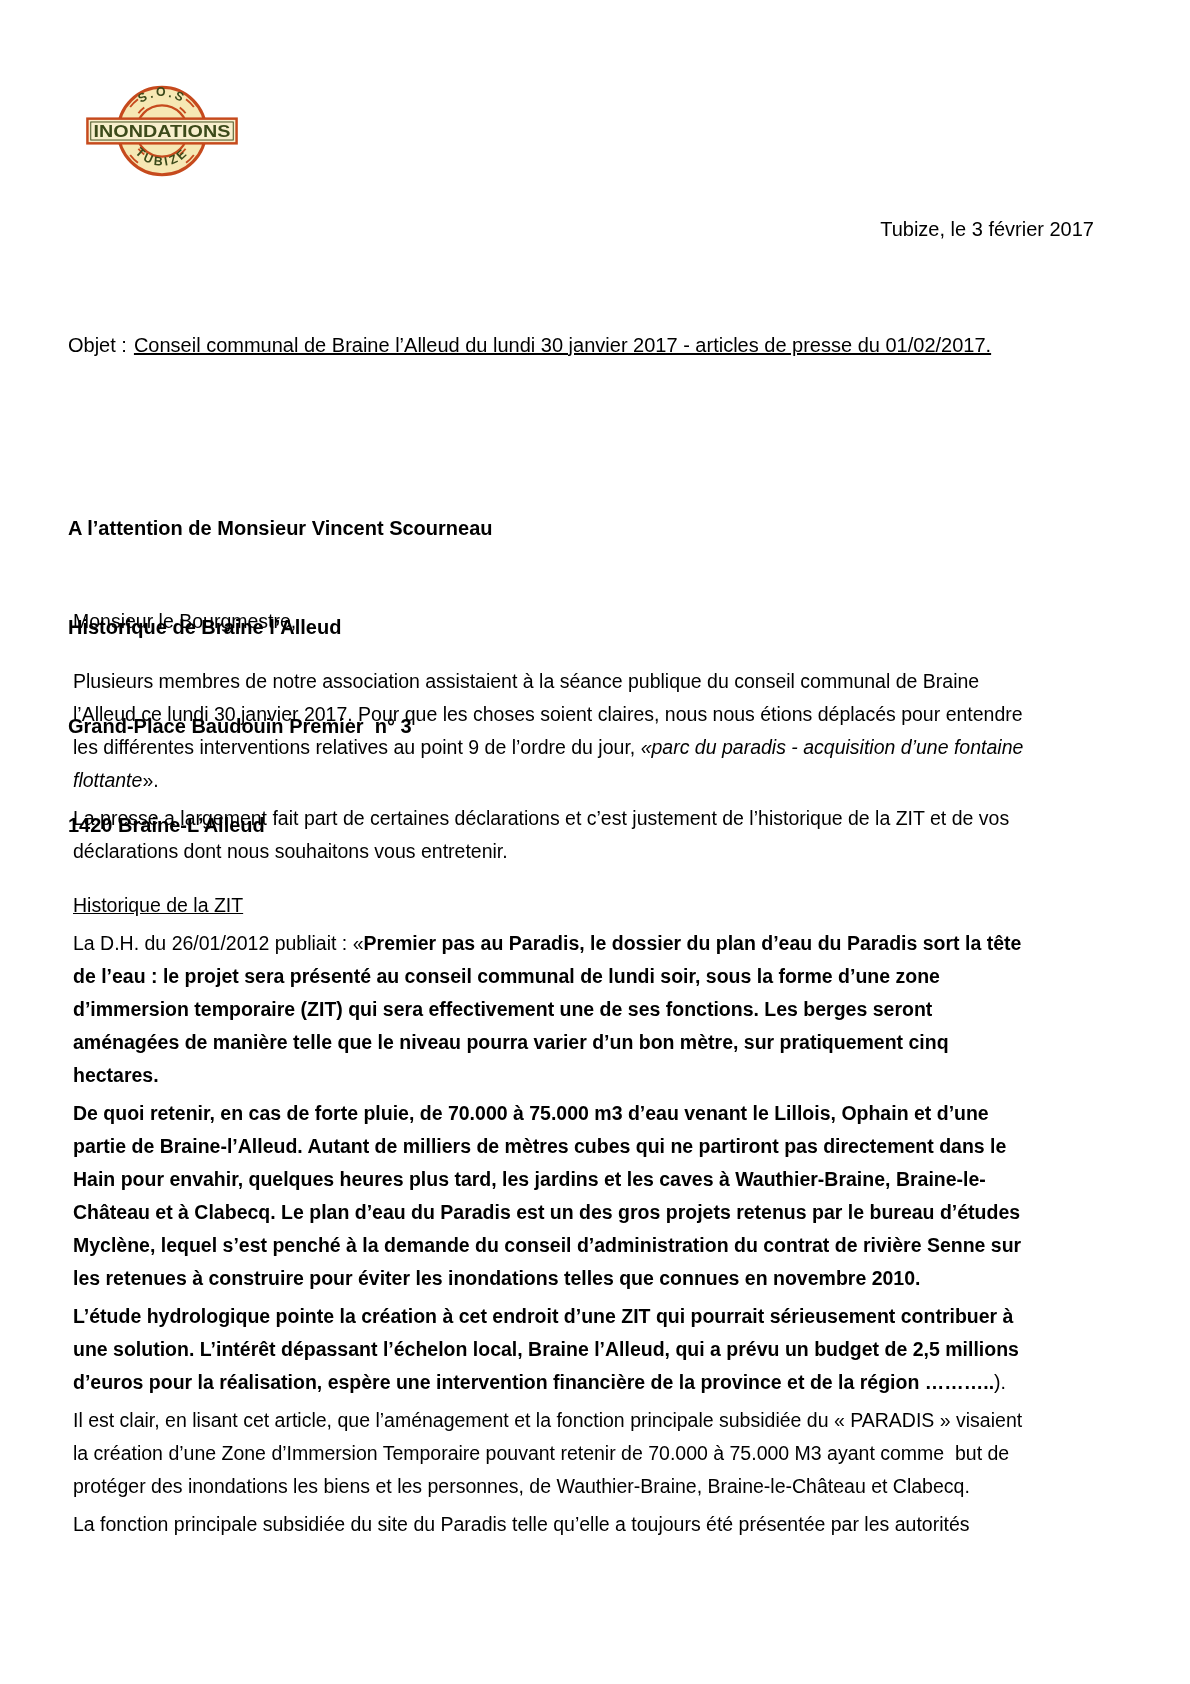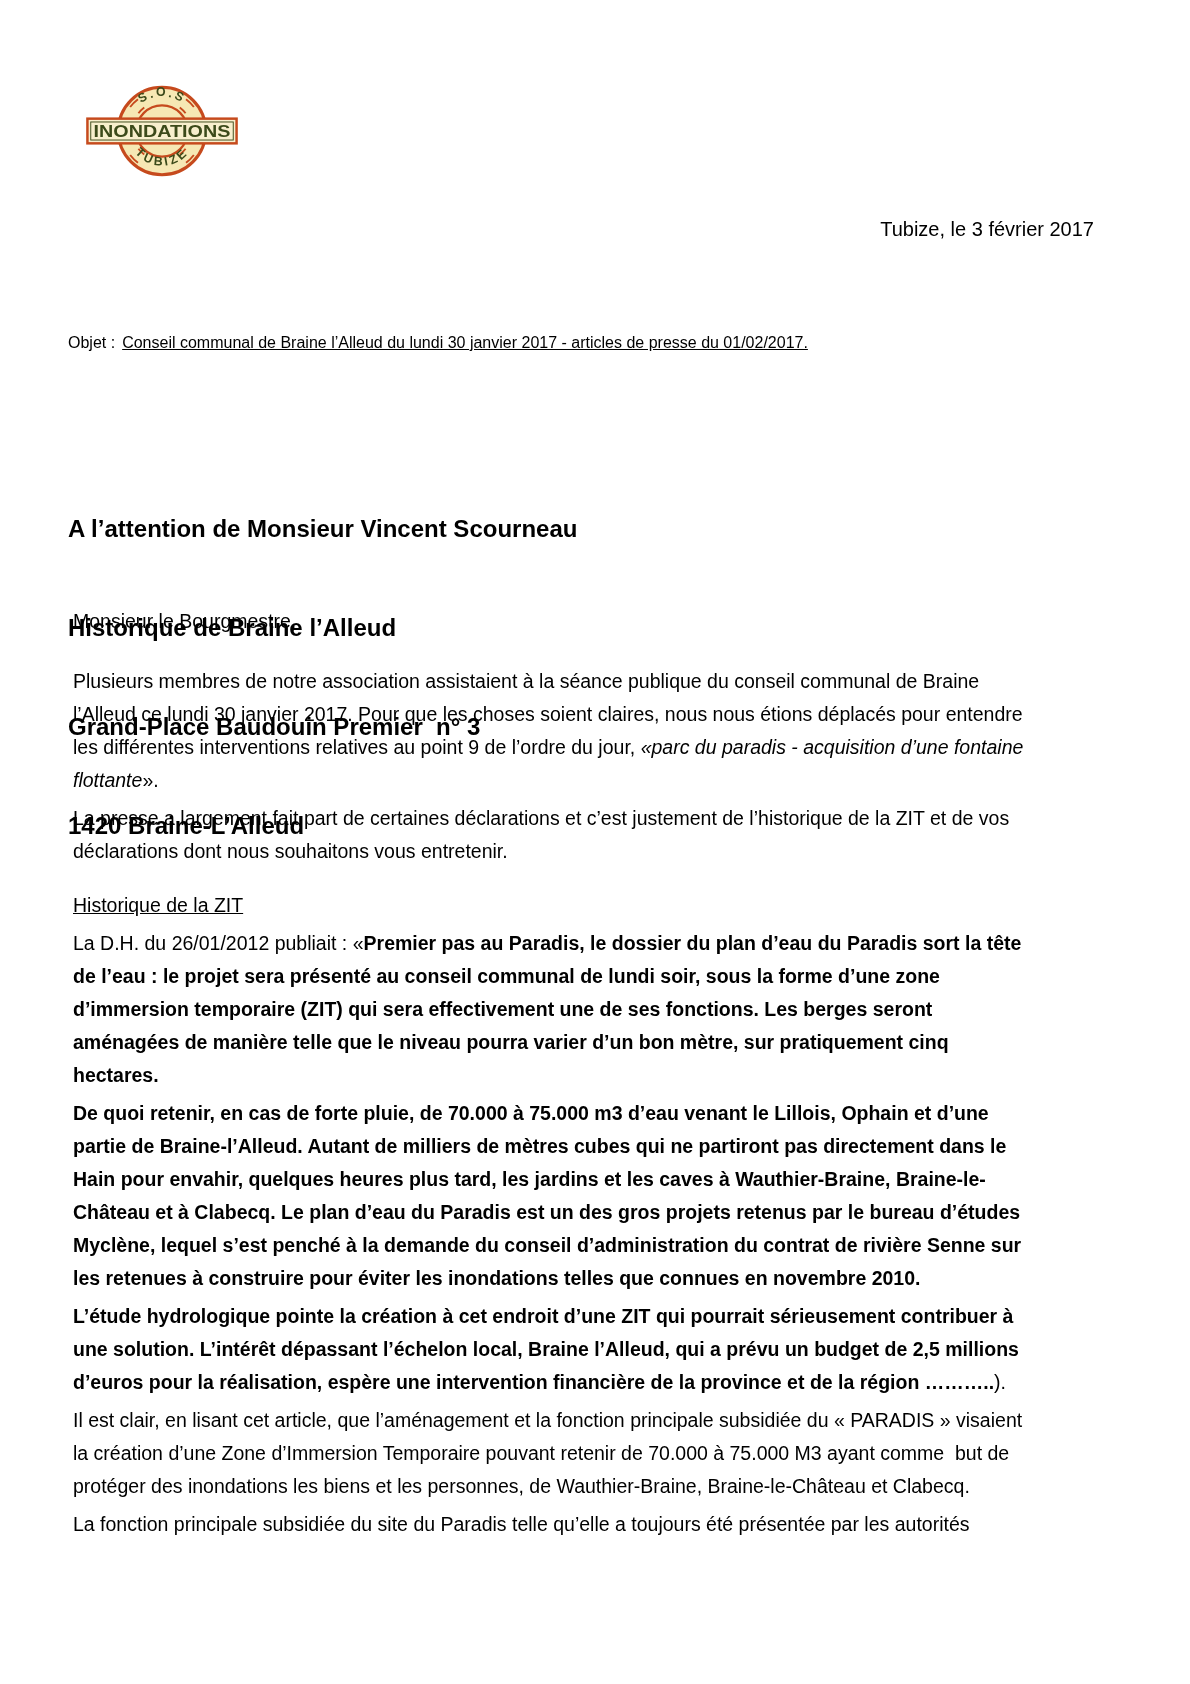--- a/index.html
+++ b/index.html
@@ -14,27 +14,27 @@
     margin:0 auto;
   }
   .logo { position:absolute; left:86px; top:78px; width:152px; height:106px; }
   .logo text { font-family:"Liberation Sans", sans-serif; font-weight:bold; }
   .date-line {
     position:absolute; top:218px; right:96px;
     font-size:20px; white-space:nowrap;
   }
   .subject-line {
     position:absolute; top:334px; left:68px;
-    font-size:16px; white-space:nowrap;
+    font-size:20px; white-space:nowrap;
   }
   .subject-label { margin-right:7px; }
   .subject-underlined { text-decoration:underline; }
   .recipient {
     position:absolute; top:446px; left:68px;
-    font-size:24px; font-weight:bold; line-height:33px;
+    font-size:20px; font-weight:bold; line-height:33px;
     white-space:pre-wrap;
   }
   .letter-body {
     position:absolute; top:600px; left:68px; width:962px;
     font-size:19.5px; line-height:33px;
   }
   .letter-body p { margin:5px; white-space:pre-wrap; }
   .salutation { margin-bottom:27px !important; }
   .section-title {
     margin-top:21px !important;

